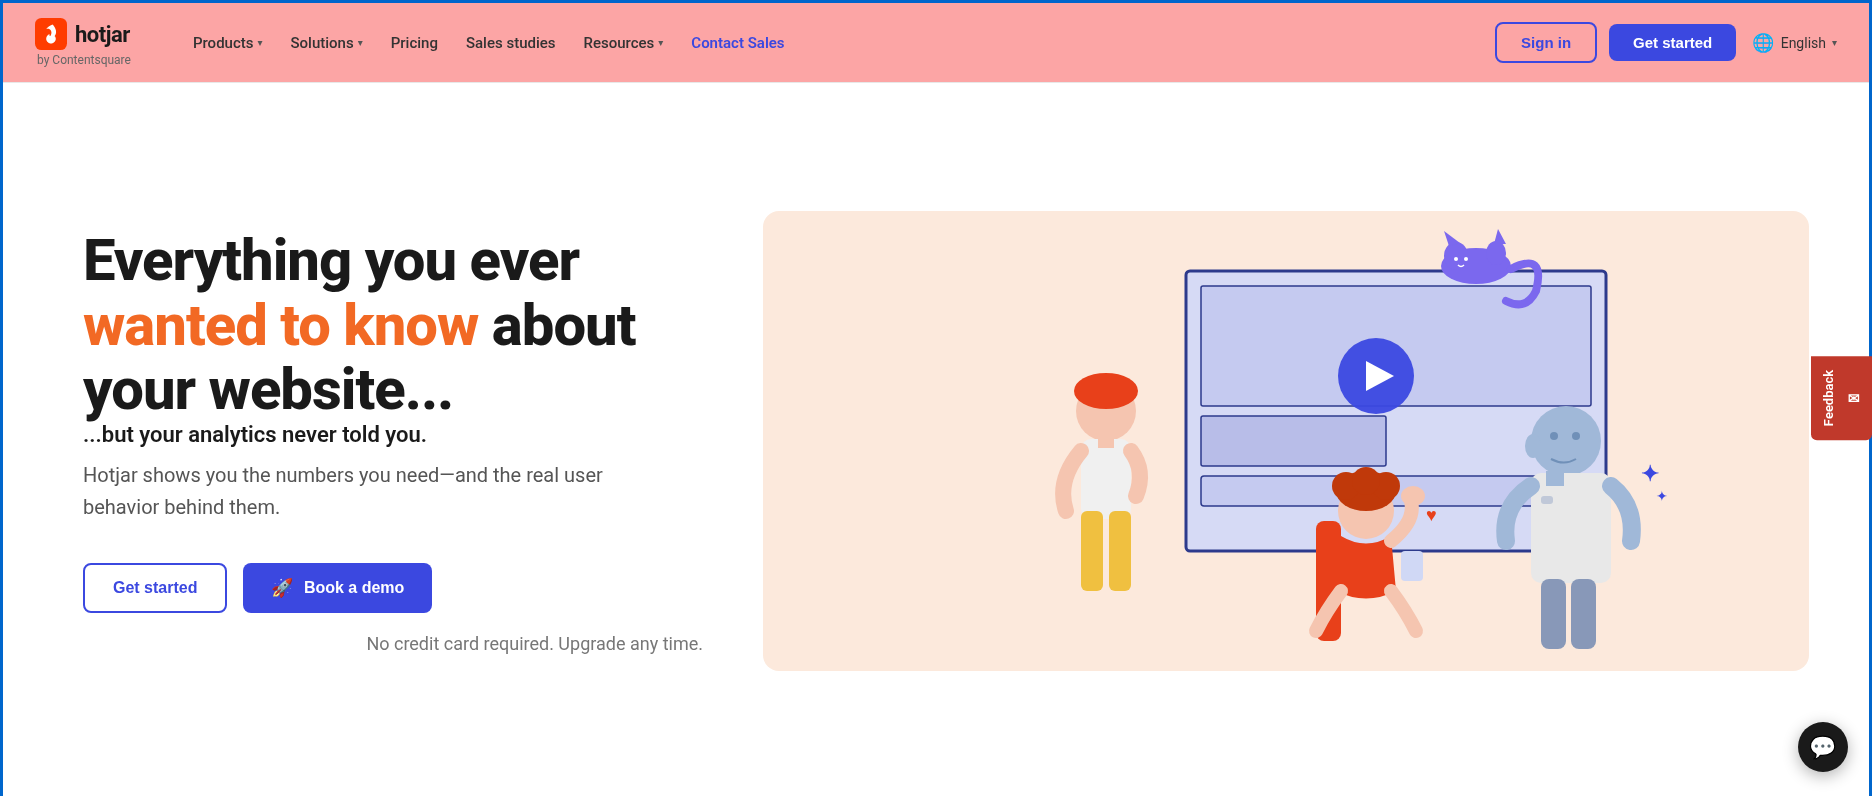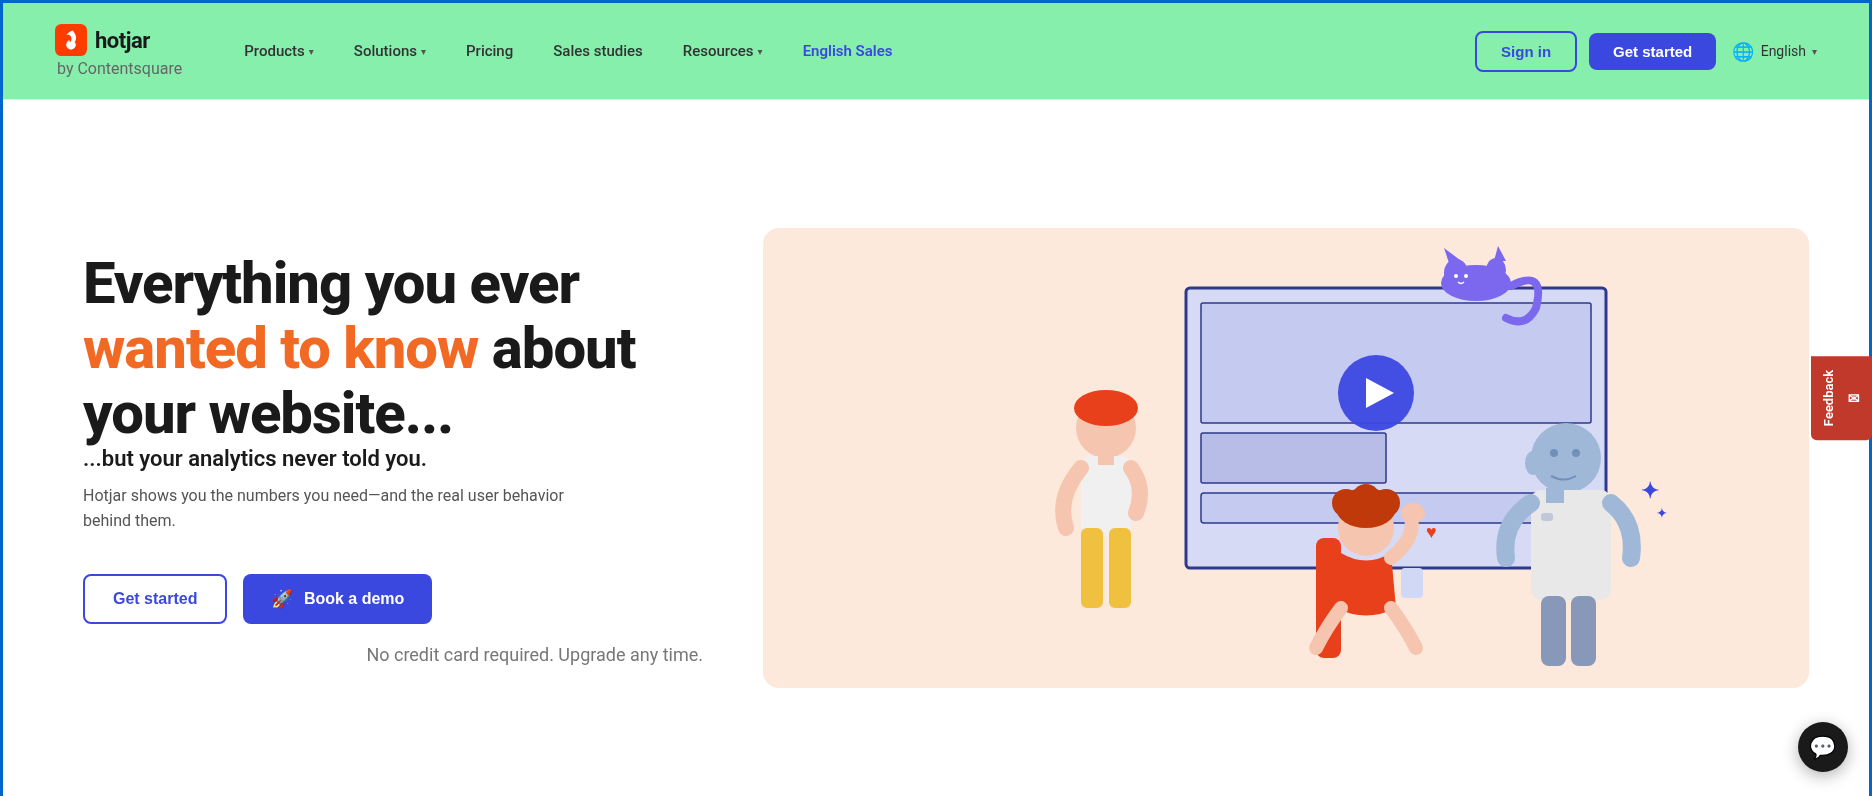--- a/index.html
+++ b/index.html
@@ -1,29 +1,29 @@
 <!DOCTYPE html>
 <html><head>
   <meta charset="utf-8">
   <style>
     * { margin: 0; padding: 0; box-sizing: border-box; }
     body { font-family: -apple-system, BlinkMacSystemFont, 'Segoe UI', Roboto, sans-serif; background: #fff; overflow-x: hidden; }
 
     
     nav {
-      display: flex; align-items: center; padding: 0 52px; height: 97px;
-      border-bottom: 1px solid #e8e8e8; background: #86efac; position: relative; z-index: 10;
+      display: flex; align-items: center; padding: 0 32px; height: 80px;
+      border-bottom: 1px solid #e8e8e8; background: #fca5a5; position: relative; z-index: 10;
     }
     .logo-area { display: flex; flex-direction: column; align-items: flex-start; margin-right: 48px; flex-shrink: 0; }
     .logo-wordmark { display: flex; align-items: center; gap: 8px; }
     .logo-icon { width: 32px; height: 32px; }
     .logo-text { font-size: 22px; font-weight: 700; color: #1a1a1a; letter-spacing: -0.5px; }
-    .logo-sub { font-size: 16px; color: #666; margin-top: 3px; padding-left: 2px; }
-
-    .nav-links { display: flex; align-items: center; gap: 12px; flex: 1; }
+    .logo-sub { font-size: 12px; color: #666; margin-top: 3px; padding-left: 2px; }
+
+    .nav-links { display: flex; align-items: center; gap: 0; flex: 1; }
     .nav-item {
       display: flex; align-items: center; gap: 4px; padding: 8px 14px;
       font-size: 15px; color: #333; cursor: pointer; font-weight: 500;
       text-decoration: none; white-space: nowrap;
     }
     .nav-item.contact-sales { color: #3b48e0; font-weight: 600; }
     .chevron { font-size: 10px; color: #555; }
 
     .nav-actions { display: flex; align-items: center; gap: 12px; }
     .btn-sign-in {
@@ -46,21 +46,21 @@
     }
     .hero-left { flex: 0 0 55%; max-width: 620px; }
     .hero-heading {
       font-size: 58px; font-weight: 800; line-height: 1.12;
       color: #1a1a1a; letter-spacing: -1px;
     }
     .hero-heading .highlight { color: #f26924; }
     .hero-subheading {
       font-size: 22px; font-weight: 600; color: #1a1a1a; margin-bottom: 12px;
     }
-    .hero-body { font-size: 16px; color: #555; line-height: 1.6; margin-bottom: 40px; max-width: 520px; }
+    .hero-body { font-size: 20px; color: #555; line-height: 1.6; margin-bottom: 40px; max-width: 520px; }
     .hero-buttons { display: flex; gap: 16px; margin-bottom: 20px; }
     .btn-hero-outline {
       padding: 14px 28px; border: 2px solid #3b48e0; border-radius: 8px;
       font-size: 16px; font-weight: 700; color: #3b48e0; background: transparent;
       cursor: pointer;
     }
     .btn-hero-filled {
       display: flex; align-items: center; gap: 10px;
       padding: 14px 28px; border: none; border-radius: 8px;
       font-size: 16px; font-weight: 700; color: #fff; background: #3b48e0;
@@ -136,21 +136,21 @@
       <span>Pricing</span>
     </a>
     <a class="nav-item">
       <span>Sales studies</span>
     </a>
     <a class="nav-item">
       <span>Resources</span>
       <span class="chevron">▾</span>
     </a>
     <a class="nav-item contact-sales">
-      <span>English Sales</span>
+      <span>Contact Sales</span>
     </a>
   </div>
 
   <div class="nav-actions">
     <button class="btn-sign-in">Sign in</button>
     <button class="btn-get-started-nav">Get started</button>
     <div class="lang-selector">
       <span class="globe-icon">🌐</span>
       <span>English</span>
       <span class="chevron">▾</span>

